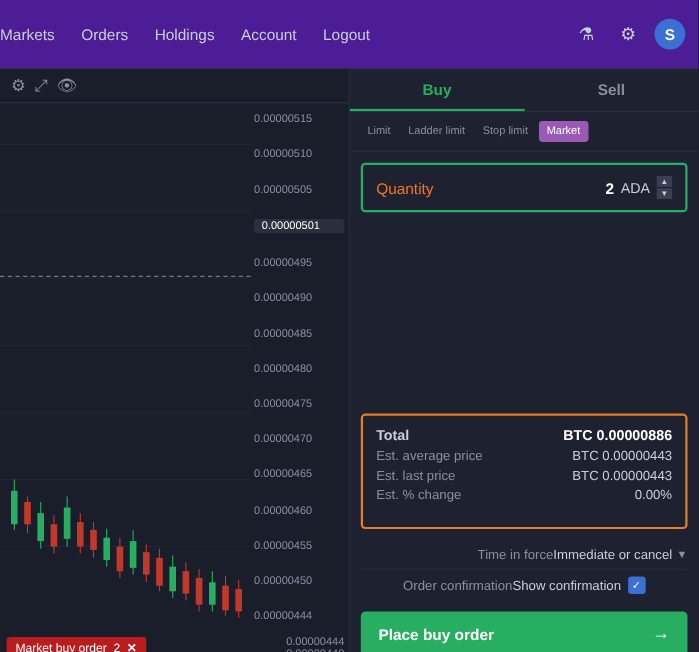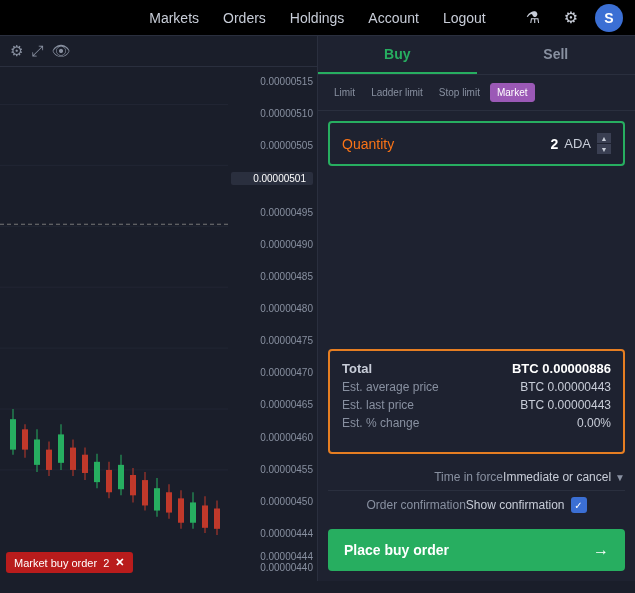--- a/index.html
+++ b/index.html
@@ -7,25 +7,25 @@
       width: 635px;
       height: 593px;
       background: #1a1e2a;
       font-family: 'Segoe UI', Arial, sans-serif;
       color: #c8cdd8;
       overflow: hidden;
     }
 
     
     .nav {
-      background: #000000;
-      display: flex;
-      align-items: center;
-      justify-content: center;
-      height: 36px;
+      background: #4c1d95;
+      display: flex;
+      align-items: center;
+      justify-content: flex-start;
+      height: 63px;
       border-bottom: 1px solid #2a2f3e;
       position: relative;
     }
     .nav-links {
       display: flex;
       gap: 24px;
     }
     .nav-link {
       color: #c8cdd8;
       font-size: 14px;
@@ -92,21 +92,20 @@
       width: 90px;
       height: calc(100% - 38px - 40px);
       display: flex;
       flex-direction: column;
       justify-content: space-between;
       padding: 2px 4px;
     }
     .price-label {
       font-size: 10px;
       color: #8890a0;
-      text-align: right;
     }
     .price-label.highlighted {
       color: #fff;
       background: #2a2f3e;
       padding: 1px 7px;
       border-radius: 2px;
     }
 
     
     .chart-canvas {

